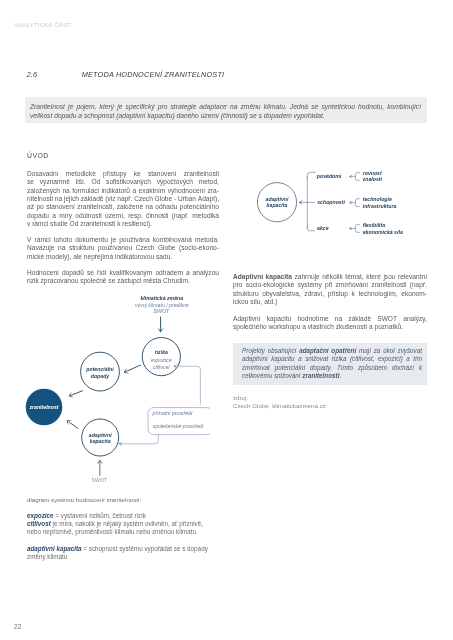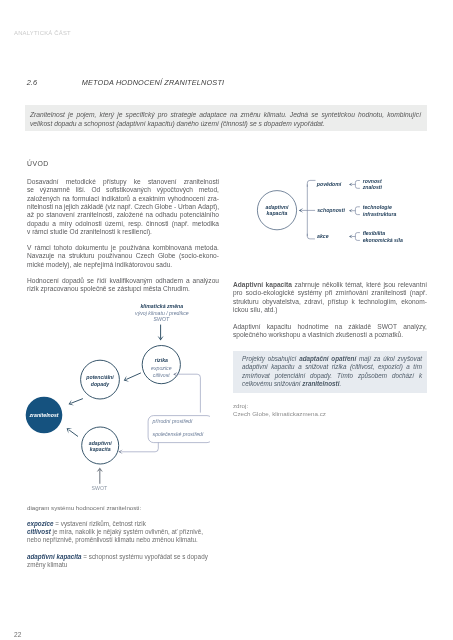--- a/index.html
+++ b/index.html
@@ -1,20 +1,20 @@
 <!DOCTYPE html>
 <html><head>
 <meta charset="utf-8">
 <style>
   html,body{margin:0;padding:0;}
   body{width:453px;height:640px;background:#ffffff;font-family:"Liberation Sans",sans-serif;
        -webkit-font-smoothing:antialiased;overflow:hidden;position:relative;}
   .page{transform:translateZ(0);}
   #capsvg,#vulsvg{transform:translateZ(0);}
-  .page{position:absolute;left:0;top:16px;width:453px;height:596px;}
+  .page{position:absolute;left:0;top:8px;width:453px;height:596px;}
 
   .running-head{position:absolute;left:14px;top:13.6px;font-size:5.9px;letter-spacing:0.22px;color:#cbcbcb;}
 
   .sec-num{position:absolute;left:26.8px;top:61.5px;font-size:7.3px;font-style:italic;color:#3c3c3c;}
   .sec-title{position:absolute;left:53.8px;top:61.5px;font-size:7.3px;font-style:italic;color:#3c3c3c;letter-spacing:0.18px;padding-left:28px;}
 
   .callout{position:absolute;background:#ebebeb;}
   .callout .ln{font-style:italic;color:#565656;white-space:nowrap;}
 
   #calloutTop{left:24.5px;top:88.8px;width:402.5px;height:25.8px;background:#ecedec;}

